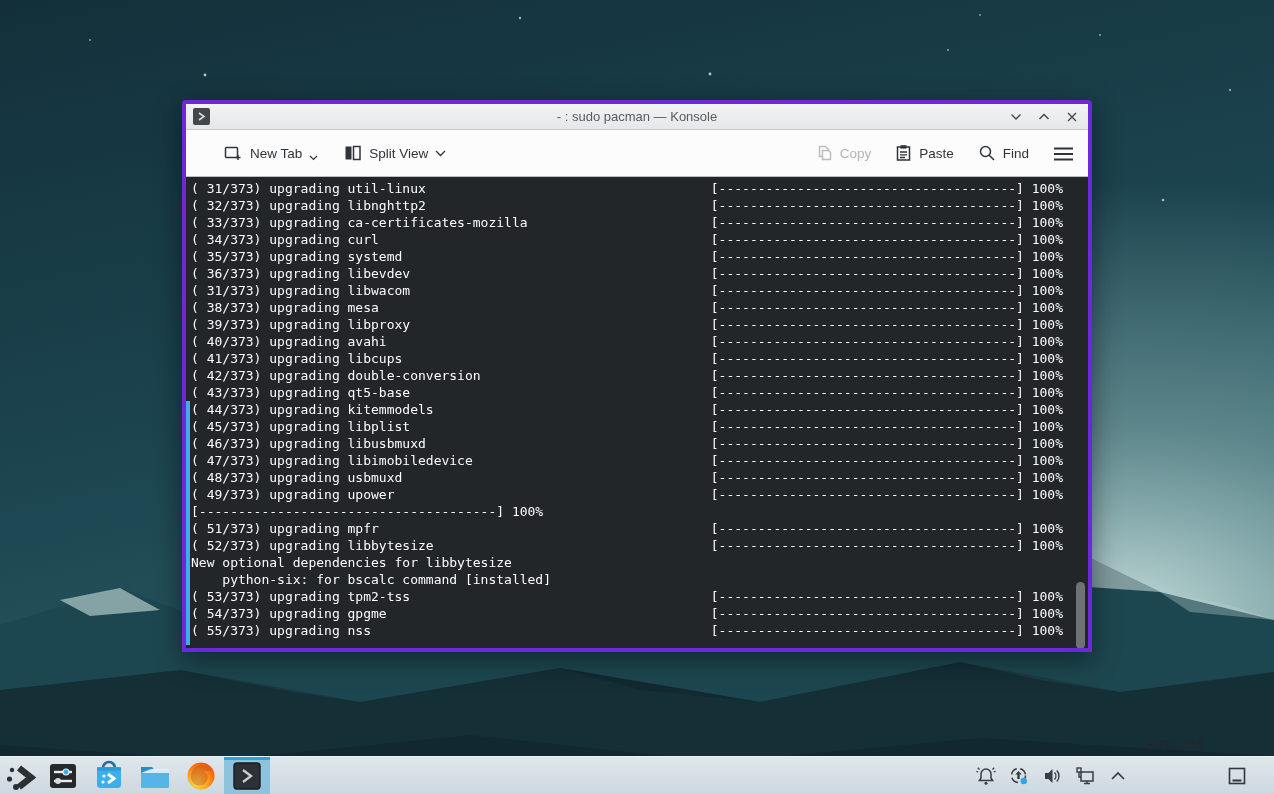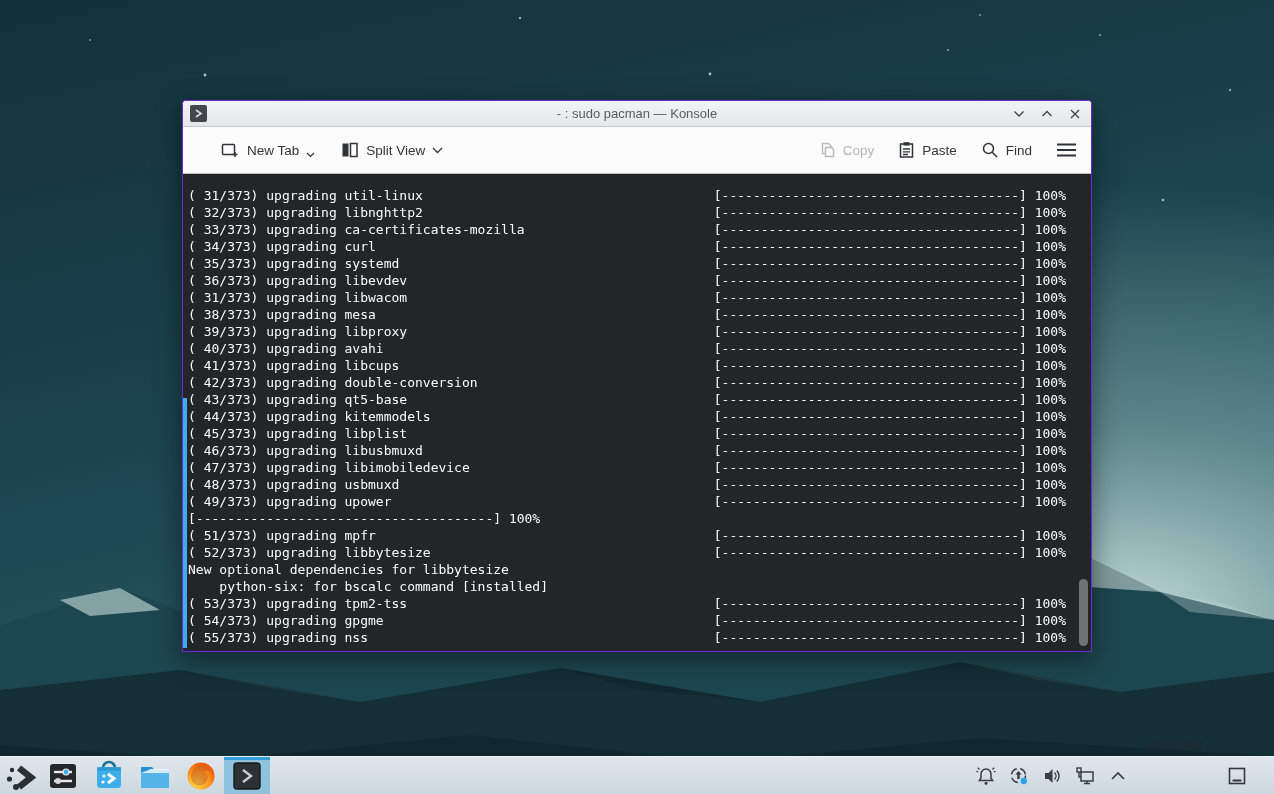--- a/index.html
+++ b/index.html
@@ -3,21 +3,21 @@
 <meta charset="utf-8">
 <style>
   * { margin:0; padding:0; box-sizing:border-box; }
   html,body { width:1274px; height:794px; overflow:hidden; font-family:"Liberation Sans", sans-serif; }
   .desktop { position:relative; width:1274px; height:794px; background:#16343c; }
   .wallpaper { position:absolute; inset:0; }
 
   
   .window {
     position:absolute; left:182px; top:100px; width:910px; height:552px;
-    border:1px solid #6d28d9; border-radius:4px 4px 0 0;
+    border:4px solid #6d28d9; border-radius:4px 4px 0 0;
     box-shadow:0 8px 28px rgba(0,0,0,.45);
     display:flex; flex-direction:column; background:#fcfcfc;
   }
   .titlebar {
     height:26px; flex:0 0 26px; background:linear-gradient(#f2f3f4,#e6e7e8);
     border-bottom:1px solid #c6c8c9; border-radius:3px 3px 0 0;
     display:flex; align-items:center; position:relative;
   }
   .titlebar-icon {
     width:17px; height:17px; margin-left:7px; background:#41474b;
@@ -30,26 +30,26 @@
   .win-controls { position:absolute; right:8px; top:0; height:26px; display:flex; align-items:center; gap:12px; }
   .win-btn { width:16px; height:16px; display:flex; align-items:center; justify-content:center; cursor:pointer; }
 
   .toolbar {
     height:47px; flex:0 0 47px; background:#fcfcfc; border-bottom:1px solid #bdbfc0;
     display:flex; align-items:center; padding:0 14px;
   }
   .tb-btn { display:flex; align-items:center; gap:7px; font-size:13.5px; color:#2f3439; cursor:pointer; }
   .tb-btn.disabled { color:#b3b5b7; cursor:default; }
   .tb-left { display:flex; align-items:center; gap:26px;padding-left:24px; }
-  .tb-right { margin-left:auto; display:flex; align-items:center; gap:24px; }
+  .tb-right { margin-left:auto; display:flex; align-items:flex-end; gap:24px; }
   .chev-sm { margin-top:10px; }
 
   
   .terminal { flex:1 1 auto; background:#232629; position:relative; overflow:hidden; border-radius:0; }
-  .term-rows { padding:3px 25px 0 5px;margin-top:10px; }
+  .term-rows { padding:3px 25px 0 5px; }
   .trow {
     display:flex; justify-content:space-between; height:17px;
     font-family:"DejaVu Sans Mono", monospace; font-size:13px; line-height:17px;
     color:#fcfcfc; white-space:pre;
   }
   .new-output-marker { position:absolute; left:0; top:224px; bottom:3px; width:4px; background:#3daee9; }
   .term-scrollbar-thumb {
     position:absolute; right:3px; top:405px; width:9px; height:67px;
     background:#6e7276; border-radius:4.5px;
   }

